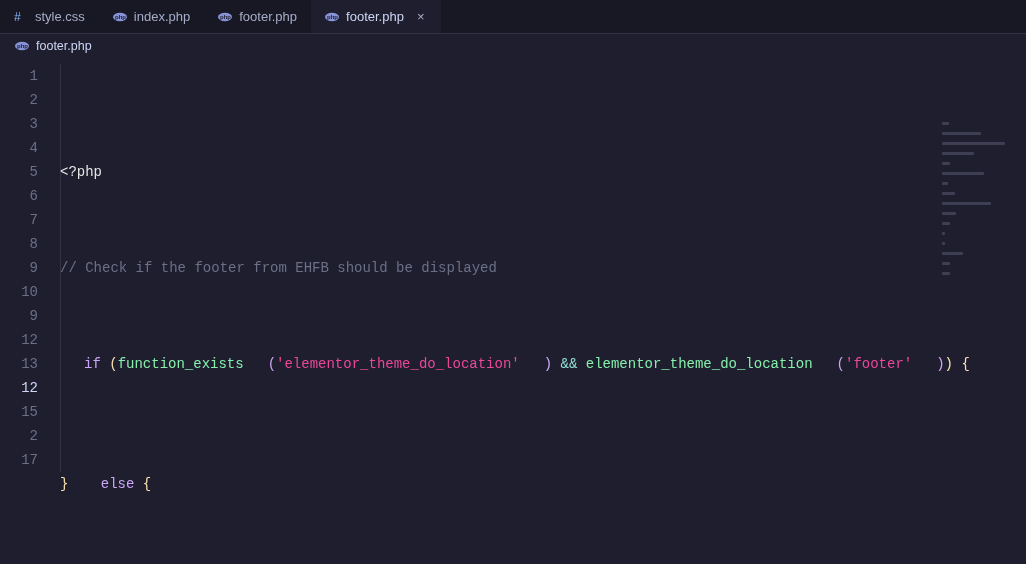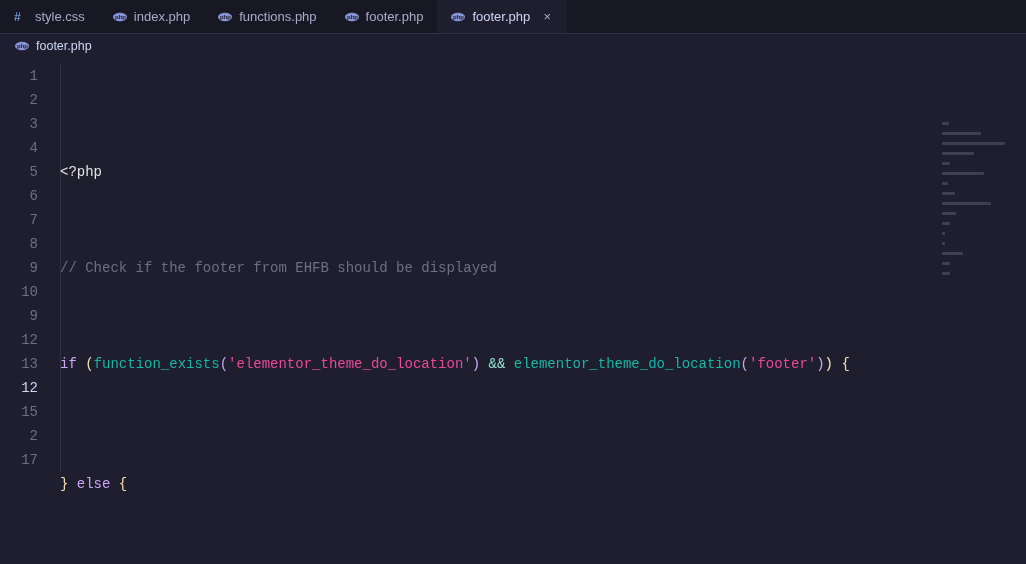--- a/index.html
+++ b/index.html
@@ -73,27 +73,27 @@
     position:relative;
   }
   .line { height:24px; position:relative;}
   .indent-guide{
     position:absolute;top:6px;bottom:0;width:0;
     border-left:1px solid #313244;
   }
   
   .c-tag   { color:#e5e5e5; }  
   .c-cmt   { color:#6c7086; font-style:normal;} 
-  .c-fn    { color:#14b8a6;margin-top:28px; }  
+  .c-fn    { color:#86efac;margin-top:28px; }  
   .c-str   { color:#ec4899; }
   .c-gray  { color:#9399b2; }
   .c-white { color:#cdd6f4; }
   .c-teal  { color:#94e2d5;}
   .c-yel   { color:#f9e2af;}
-  .c-mauve { color:#cba6f7;}
+  .c-mauve { color:#cba6f7;padding-left:24px;}
 
   
   .minimap{
     position:absolute; right:14px; top:64px;
     width:70px;height:200px;
     opacity:0.18;
     pointer-events:none;
   }
   .minimap div{height:3px;margin-bottom:7px;background:#cdd6f4;border-radius:1px;}
 
@@ -115,29 +115,20 @@
     <span>style.css</span>
   </div>
   <div class="tab">
     <span class="icon">
       <svg width="16" height="16" viewBox="0 0 16 16">
           <ellipse cx="8" cy="8" rx="7" ry="4.2" fill="#8793d6"></ellipse>
           <text x="3" y="10" font-size="6" fill="#1e1e2e" font-weight="bold">php</text>
         </svg>
     </span>
     <span>index.php</span>
-  </div>
-  <div class="tab">
-    <span class="icon">
-      <svg width="16" height="16" viewBox="0 0 16 16">
-          <ellipse cx="8" cy="8" rx="7" ry="4.2" fill="#8793d6"></ellipse>
-          <text x="3" y="10" font-size="6" fill="#1e1e2e" font-weight="bold">php</text>
-        </svg>
-    </span>
-    <span>functions.php</span>
   </div>
   <div class="tab">
     <span class="icon">
       <svg width="16" height="16" viewBox="0 0 16 16">
           <ellipse cx="8" cy="8" rx="7" ry="4.2" fill="#8793d6"></ellipse>
           <text x="3" y="10" font-size="6" fill="#1e1e2e" font-weight="bold">php</text>
         </svg>
     </span>
     <span>footer.php</span>
   </div>

